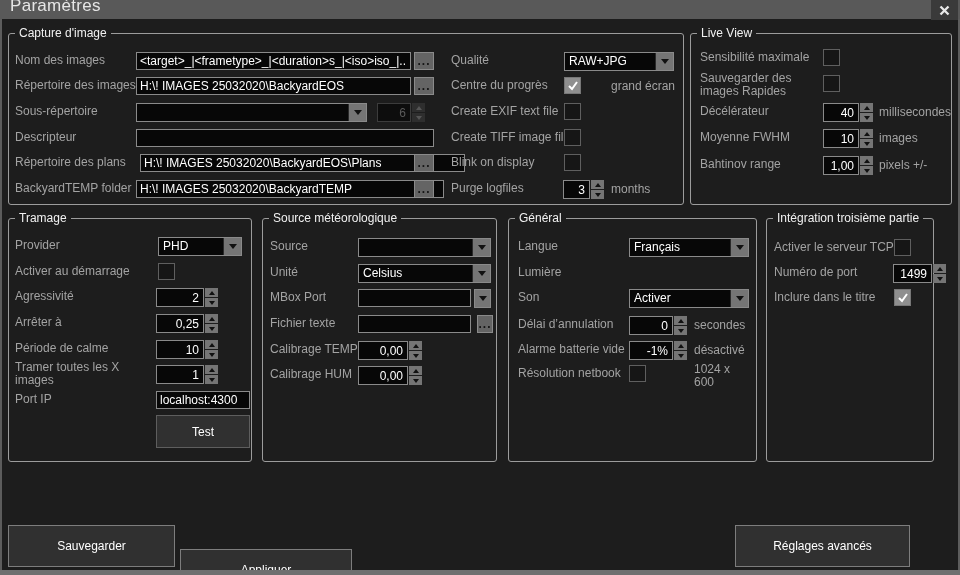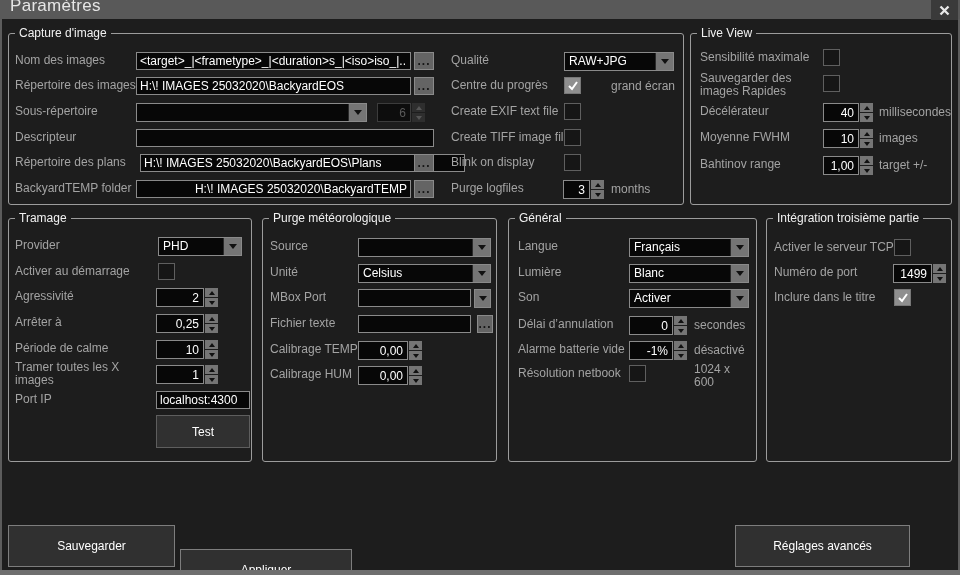--- a/index.html
+++ b/index.html
@@ -109,21 +109,21 @@
     </div>
 
     <span class="lbl" style="left:6px;top:97px">Descripteur</span>
     <input class="field" style="left: 127px; top: 95px; width: 298px;" value="">
 
     <span class="lbl" style="left:6px;top:122px">Répertoire des plans</span>
     <input class="field" style="left: 131px; top: 120px; width: 325px;" value="H:\! IMAGES 25032020\BackyardEOS\Plans">
     <button class="dots" style="left:405px;top:120px">...</button>
 
     <span class="lbl" style="left:6px;top:148px">BackyardTEMP folder</span>
-    <input class="field" style="left: 127px; top: 146px; width: 275px; text-align: right;" value="H:\! IMAGES 25032020\BackyardTEMP">
+    <input class="field" style="left: 127px; top: 146px; width: 308px;" value="H:\! IMAGES 25032020\BackyardTEMP">
     <button class="dots" style="left:405px;top:146px">...</button>
 
     <span class="lbl" style="left:442px;top:20px">Qualité</span>
     <div class="combo" style="left:555px;top:18px;width:110px">
       <span class="combo-val">RAW+JPG</span>
       <span class="combo-btn">
           <i class="tri-dn"></i>
         </span>
     </div>
 
@@ -202,21 +202,21 @@
       <span class="spin-val" style="width:36px">1,00</span>
       <span class="spin-btns">
           <span class="sb">
             <i class="tri-u"></i>
           </span>
           <span class="sb">
             <i class="tri-d"></i>
           </span>
         </span>
     </div>
-    <span class="unit" style="left:188px;top:125px">target +/-</span>
+    <span class="unit" style="left:188px;top:125px">pixels +/-</span>
   </div>
 
   <div class="group" style="left:8px;top:218px;width:244px;height:244px">
     <span class="gtitle">Tramage</span>
 
     <span class="lbl" style="left:6px;top:20px">Provider</span>
     <div class="combo" style="left:149px;top:18px;width:84px">
       <span class="combo-val">PHD</span>
       <span class="combo-btn">
           <i class="tri-dn"></i>
@@ -279,21 +279,21 @@
         </span>
     </div>
 
     <span class="lbl" style="left:6px;top:174px">Port IP</span>
     <input class="field" style="left: 147px; top: 172px; width: 94px;" value="localhost:4300">
 
     <button class="test-btn" style="left:147px;top:196px;width:94px;height:33px">Test</button>
   </div>
 
   <div class="group" style="left:262px;top:218px;width:235px;height:244px">
-    <span class="gtitle">Purge météorologique</span>
+    <span class="gtitle">Source météorologique</span>
 
     <span class="lbl" style="left:7px;top:21px">Source</span>
     <div class="combo" style="left:95px;top:19px;width:133px">
       <span class="combo-val"></span>
       <span class="combo-btn">
           <i class="tri-dn"></i>
         </span>
     </div>
 
     <span class="lbl" style="left:7px;top:47px">Unité</span>
@@ -346,26 +346,20 @@
 
     <span class="lbl" style="left:9px;top:21px">Langue</span>
     <div class="combo" style="left:120px;top:19px;width:120px">
       <span class="combo-val">Français</span>
       <span class="combo-btn">
           <i class="tri-dn"></i>
         </span>
     </div>
 
     <span class="lbl" style="left:9px;top:47px">Lumière</span>
-    <div class="combo" style="left:120px;top:45px;width:120px">
-      <span class="combo-val">Blanc</span>
-      <span class="combo-btn">
-          <i class="tri-dn"></i>
-        </span>
-    </div>
 
     <span class="lbl" style="left:9px;top:72px">Son</span>
     <div class="combo" style="left:120px;top:70px;width:120px">
       <span class="combo-val">Activer</span>
       <span class="combo-btn">
           <i class="tri-dn"></i>
         </span>
     </div>
 
     <span class="lbl" style="left:9px;top:99px">Délai d’annulation</span>
@@ -395,21 +389,21 @@
         </span>
     </div>
     <span class="unit" style="left:185px;top:125px">désactivé</span>
 
     <span class="lbl" style="left:9px;top:148px">Résolution netbook</span>
     <div class="chk" style="left:120px;top:146px"></div>
     <span class="unit" style="left:185px;top:144px">1024 x
 600</span>
   </div>
 
-  <div class="group" style="left:766px;top:218px;width:186px;height:244px">
+  <div class="group" style="left:766px;top:218px;width:168px;height:244px">
     <span class="gtitle">Intégration troisième partie</span>
 
     <span class="lbl" style="left:7px;top:22px">Activer le serveur TCP</span>
     <div class="chk" style="left:127px;top:20px"></div>
 
     <span class="lbl" style="left:7px;top:47px">Numéro de port</span>
     <div class="spin" style="left:126px;top:45px">
       <span class="spin-val" style="width:39px">1499</span>
       <span class="spin-btns">
           <span class="sb">

